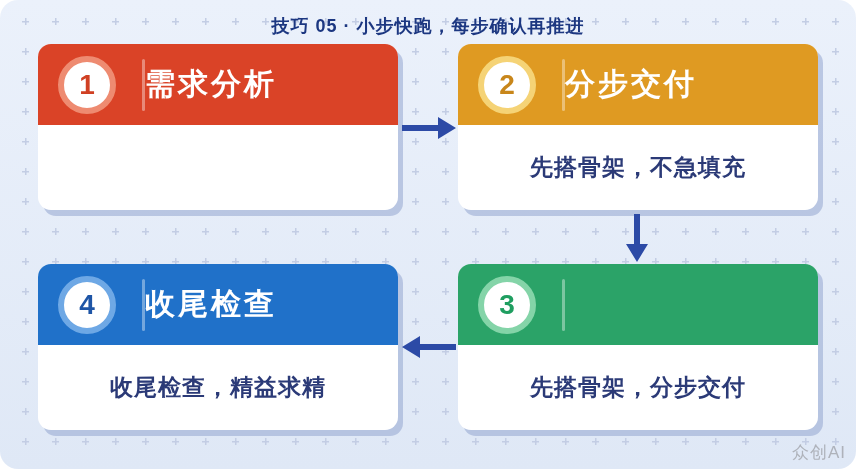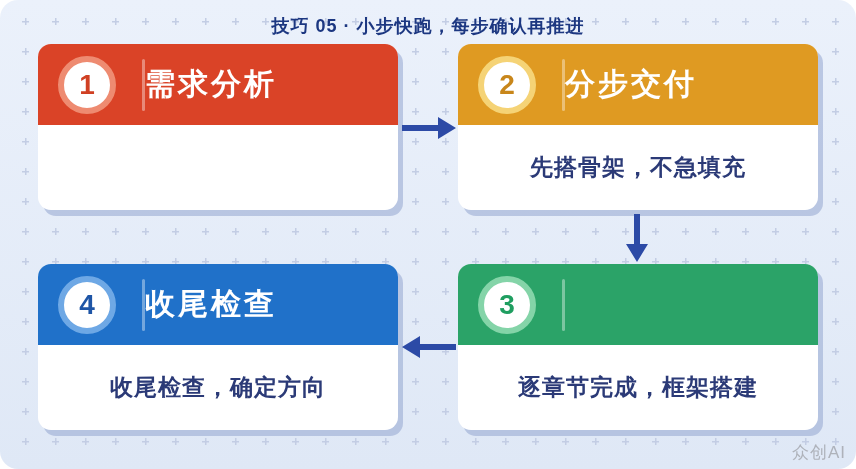--- a/index.html
+++ b/index.html
@@ -485,30 +485,30 @@
       <div class="card-title">分步交付</div>
     </div>
     <div class="card-body" style="color: rgb(43, 58, 119);">先搭骨架，不急填充</div>
   </div>
 
   <div class="card card-3" style="--shadow: rgba(148,166,208,0.55);">
     <div class="card-header" style="background: rgb(43, 163, 104);">
       <div class="num-circle" style="border-color: rgb(132, 212, 168); color: rgb(31, 158, 96);">3</div>
       <div class="header-divider"></div>
     </div>
-    <div class="card-body" style="color: rgb(43, 58, 119);">逐章节完成，框架搭建</div>
+    <div class="card-body" style="color: rgb(43, 58, 119);">先搭骨架，分步交付</div>
   </div>
 
   <div class="card card-4" style="--shadow: rgba(148,166,208,0.55);">
     <div class="card-header" style="background: rgb(32, 113, 201);">
       <div class="num-circle" style="border-color: rgb(110, 168, 229); color: rgb(30, 85, 166);">4</div>
       <div class="header-divider"></div>
       <div class="card-title">收尾检查</div>
     </div>
-    <div class="card-body" style="color: rgb(43, 58, 119);">收尾检查，确定方向</div>
+    <div class="card-body" style="color: rgb(43, 58, 119);">收尾检查，精益求精</div>
   </div>
 
   <div class="arrow arrow-right" style="color: rgb(44, 74, 166);">
     <svg width="54" height="28" viewBox="0 0 54 28">
       <path d="M0,11 H36 V3 L54,14 L36,25 V17 H0 Z" fill="currentColor"></path>
     </svg>
   </div>
   <div class="arrow arrow-down" style="color: rgb(44, 74, 166);">
     <svg width="28" height="48" viewBox="0 0 28 48">
       <path d="M11,0 V30 H3 L14,48 L25,30 H17 V0 Z" fill="currentColor"></path>

